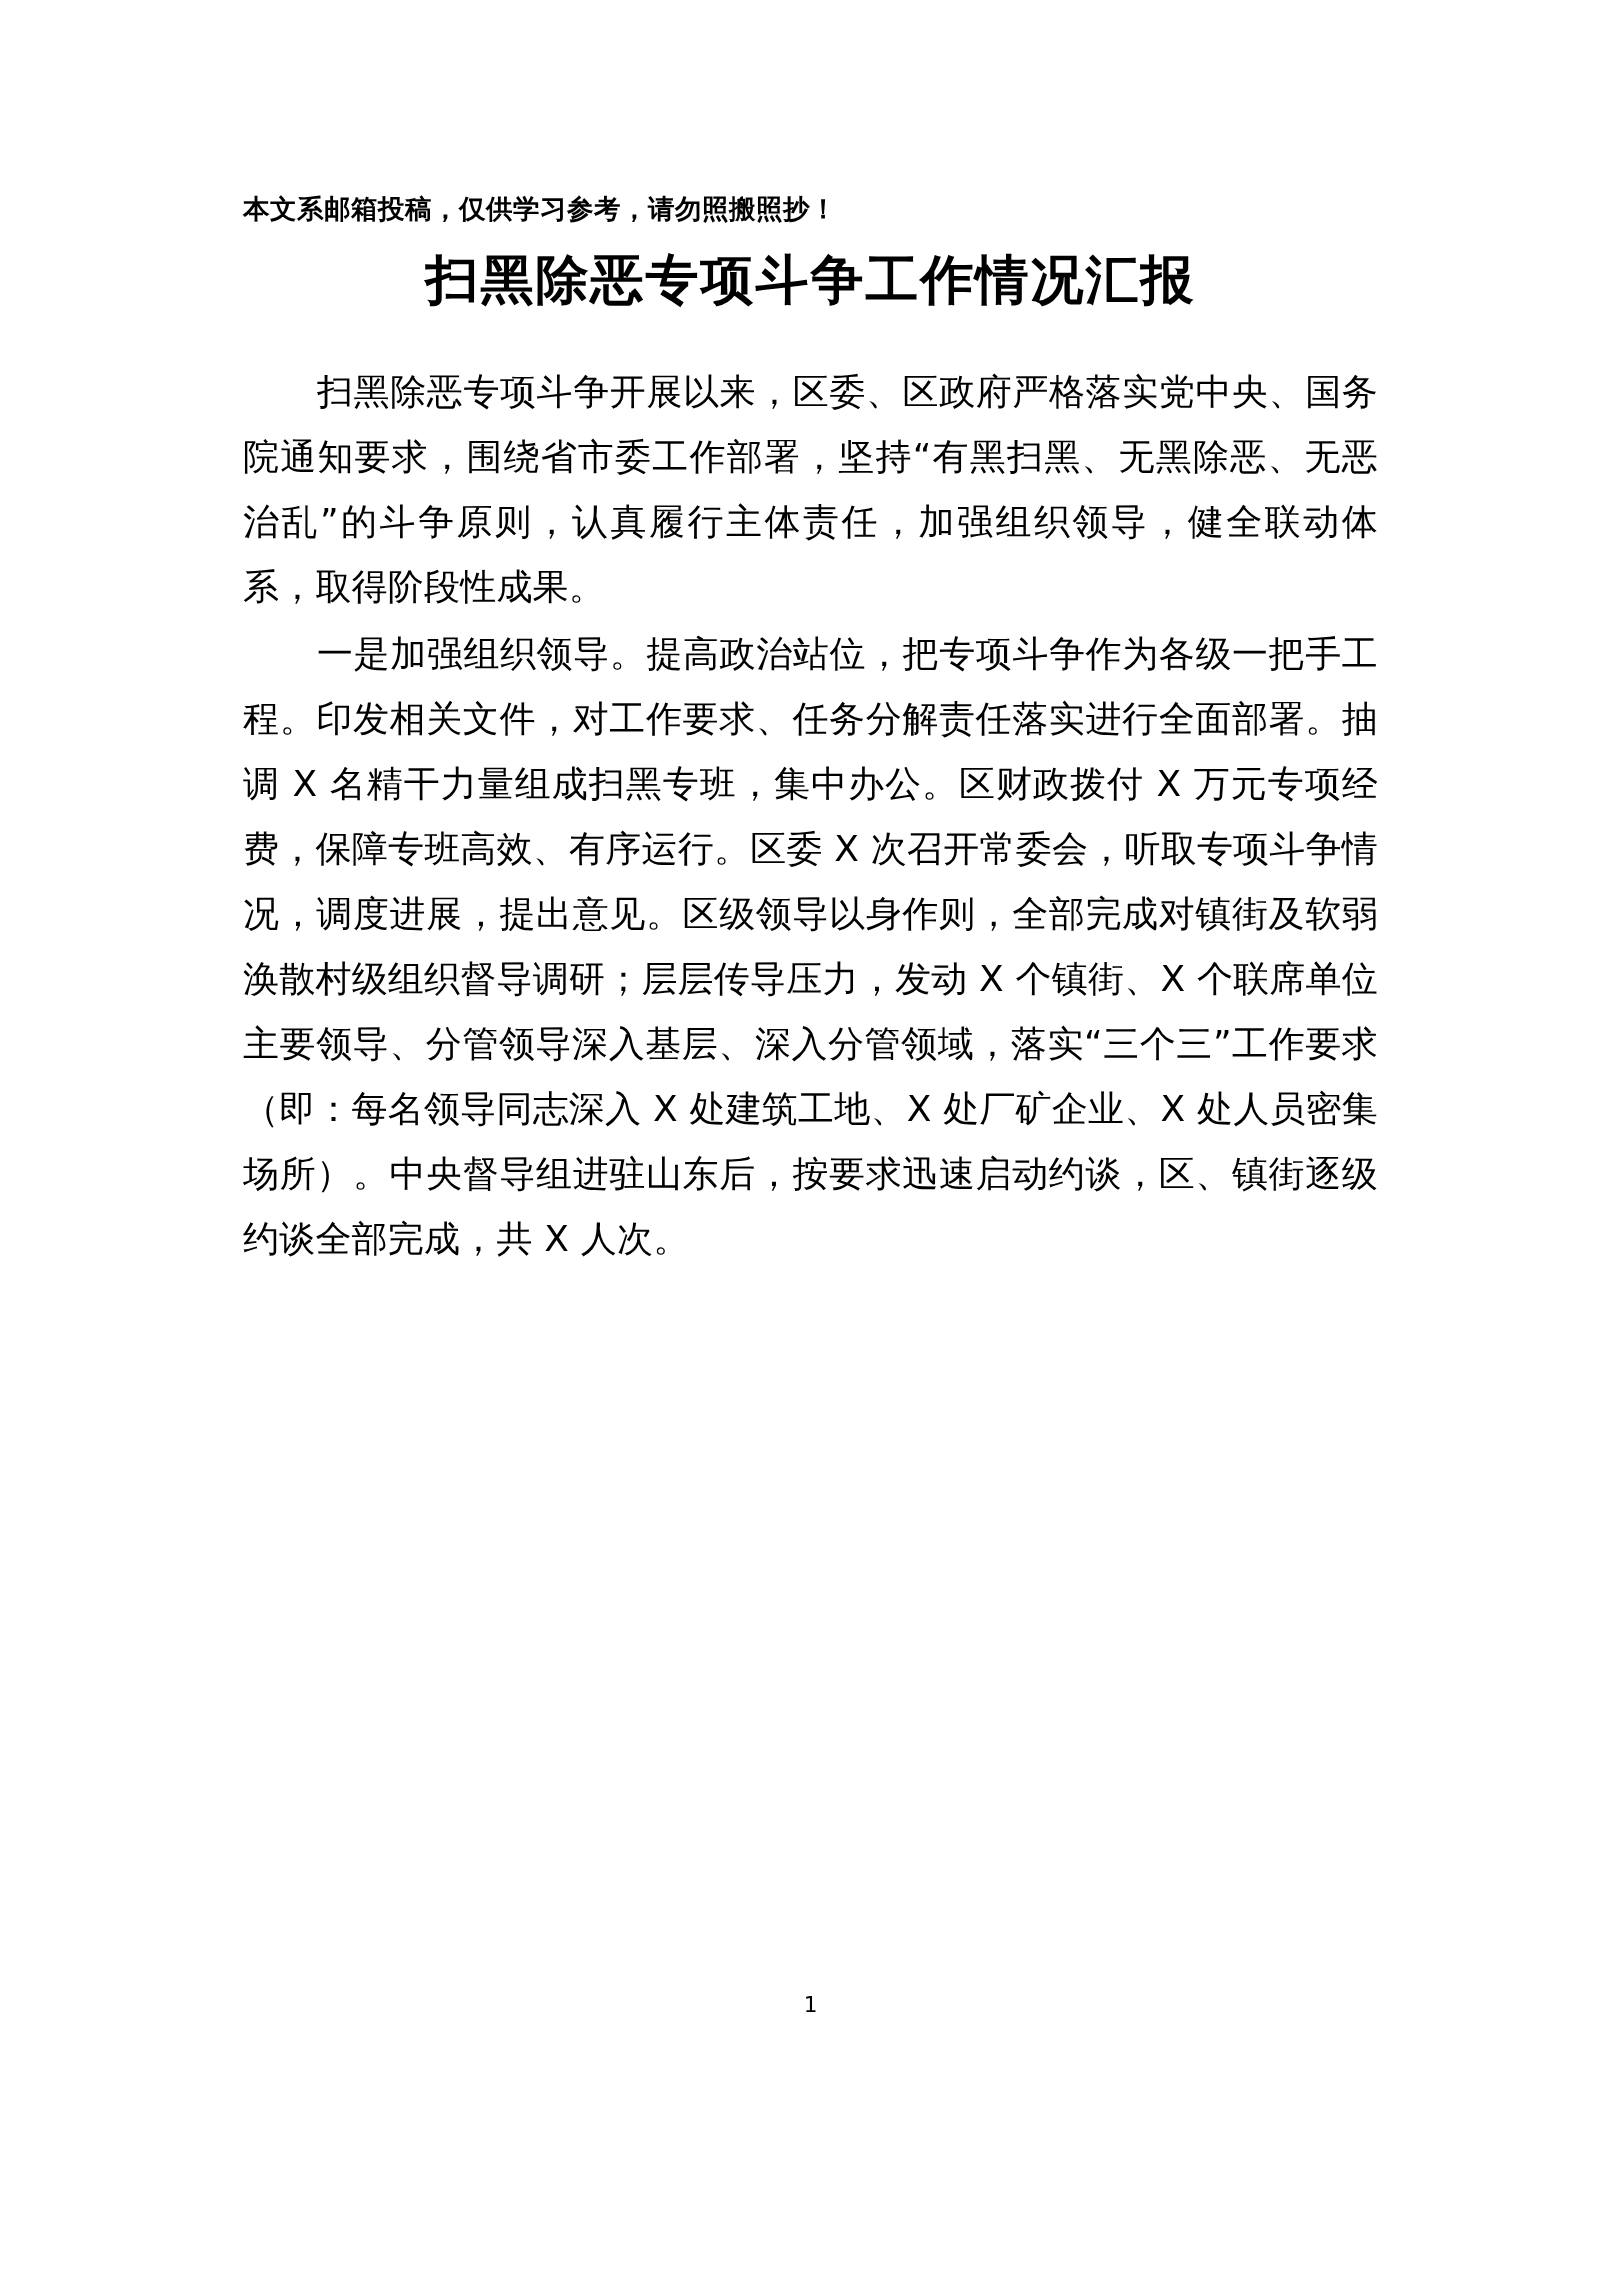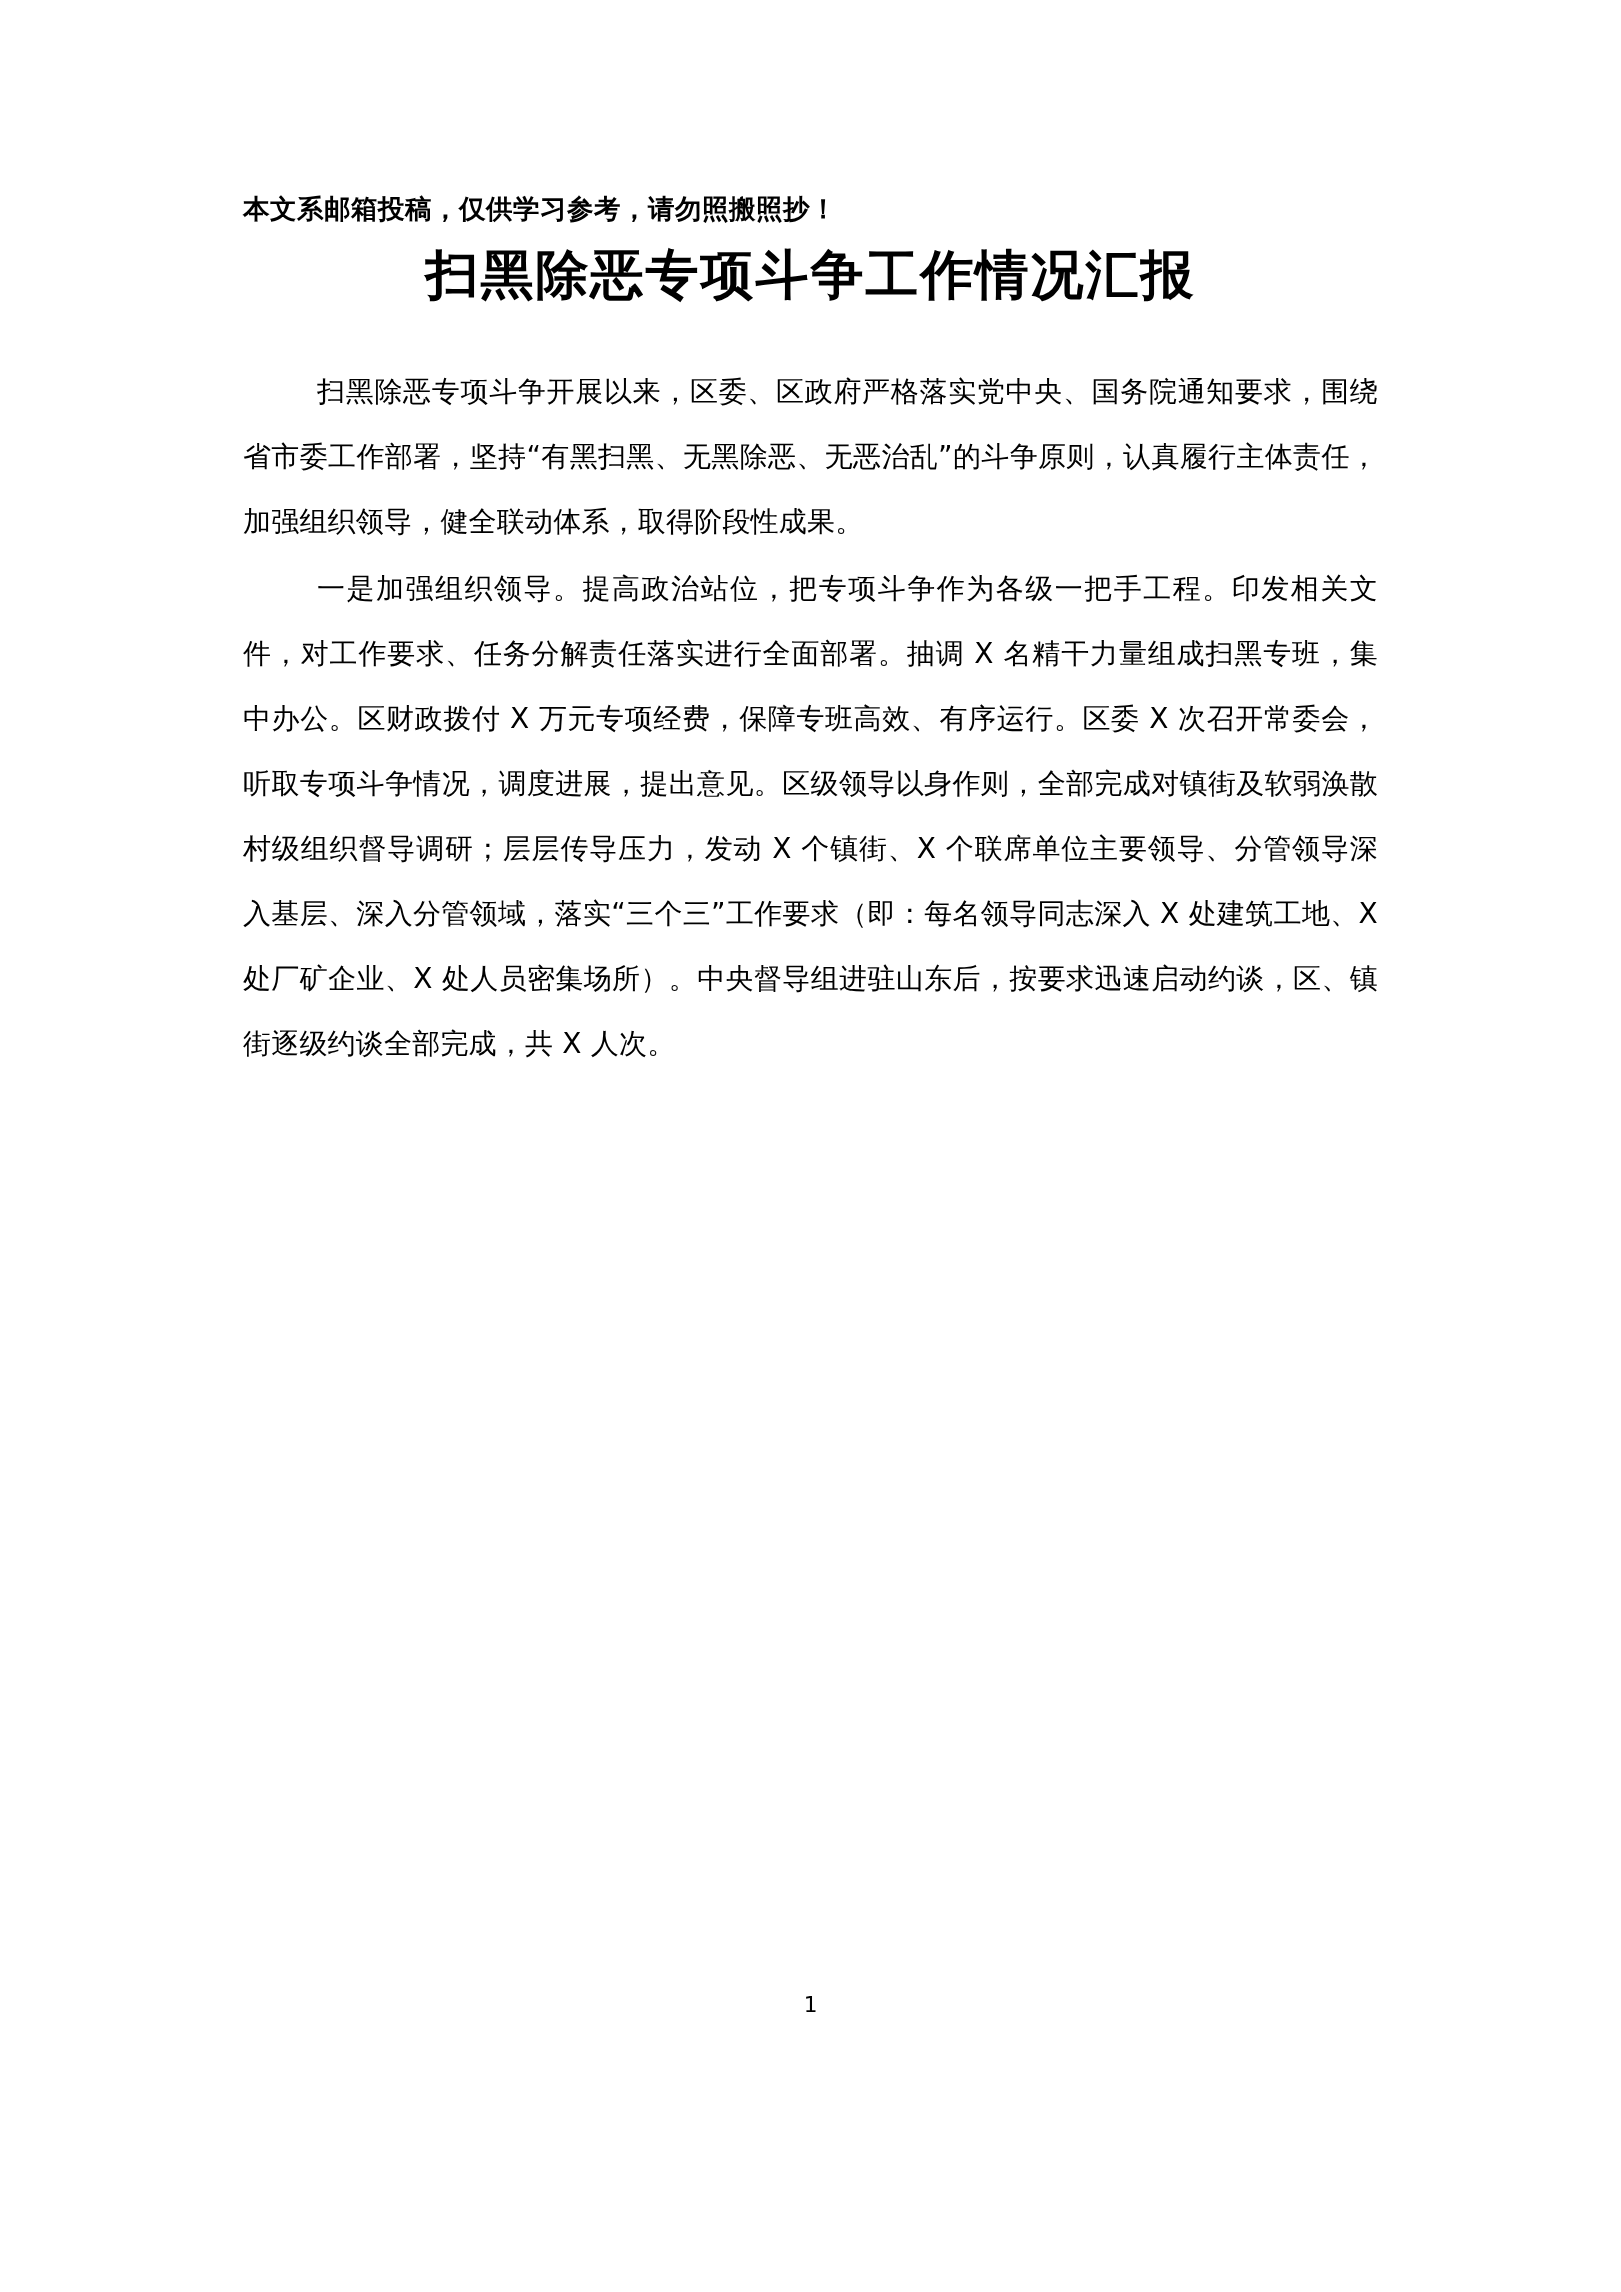--- a/index.html
+++ b/index.html
@@ -30,32 +30,32 @@
   .notice {
     font-family: "DejaVu Sans", "Liberation Sans", sans-serif;
     font-weight: bold;
     font-size: 26.5px;
     line-height: 1.3;
     letter-spacing: 0.5px;
     color: #000;
     margin: 0 0 17.6px 0;
   }
   .doc-title {
-    font-family: Liberation Mono, monospace;
+    font-family: Liberation Sans, sans-serif;
     font-weight: bold;
     font-size: 53px;
     line-height: 1.35;
     letter-spacing: 2px;
     text-align: center;
     margin: 0 0 43px 0;
     color: #000;
   }
   .para {
     font-family: "DejaVu Sans", "Liberation Sans", sans-serif;
-    font-size: 28px;
+    font-size: 36px;
     line-height: 65px;
     letter-spacing: 0.2px;
     text-align: justify;
     text-justify: inter-ideograph;
     margin: 0 0 2px 0;
     text-indent: 74px;
     color: #000;
   }
   .para.tight {
     margin-bottom: 0;

